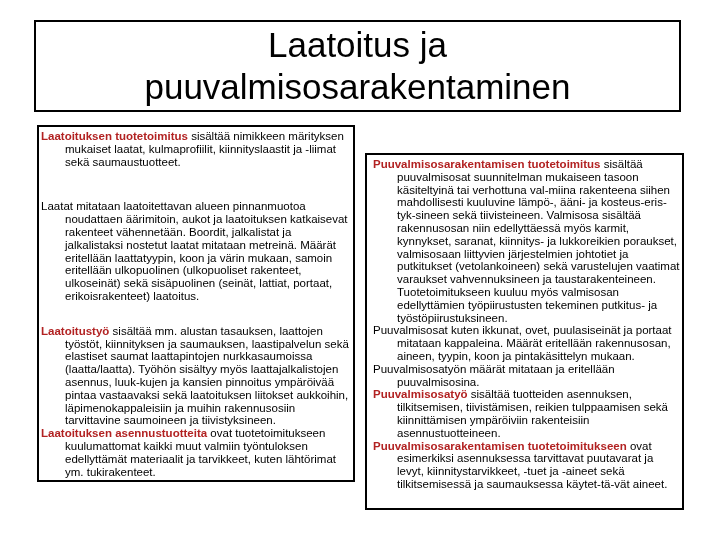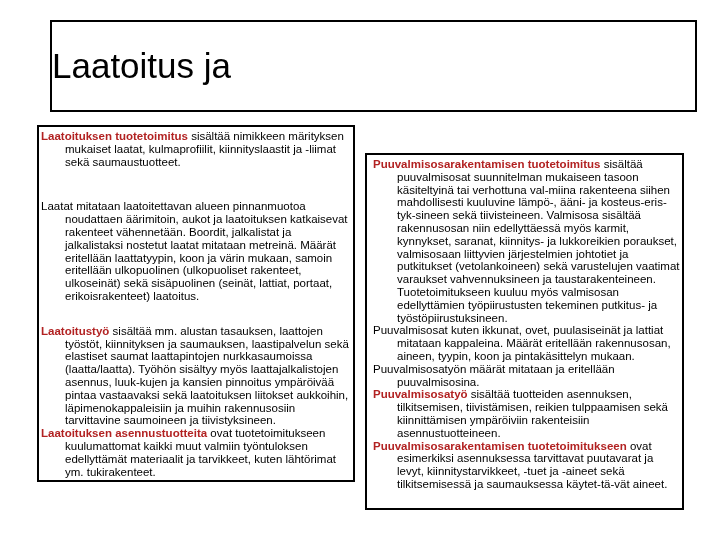--- a/index.html
+++ b/index.html
@@ -11,28 +11,29 @@
     position: relative;
     width: 720px;
     height: 540px;
     background: #ffffff;
     font-family: "Liberation Sans", "DejaVu Sans", sans-serif;
     color: #000000;
     overflow: hidden;
   }
   .title-box {
     position: absolute;
-    left: 50px;
+    left: 34px;
     top: 20px;
     width: 647px;
     height: 92px;
     box-sizing: border-box;
     border: 2px solid #000000;
     display: flex;
-    justify-content: space-between;
+    flex-direction: column;
+    justify-content: center;
     align-items: center;
   }
   .title-line {
     font-size: 35px;
     line-height: 42px;
     color: #000000;
     white-space: nowrap;
   }
   .col-box {
     position: absolute;
@@ -69,30 +70,31 @@
   .mt2 { margin-top: 22px; }
   .mt3 { margin-top: 0; }
 </style>
 </head>
 <body>
 
 <div class="slide">
 
   <div class="title-box">
     <div class="title-line">Laatoitus ja</div>
+    <div class="title-line">puuvalmisosarakentaminen</div>
   </div>
 
   <div class="col-box col-left">
     <p class="para"><span class="lead">Laatoituksen tuotetoimitus</span><span> sisältää nimikkeen märityksen mukaiset laatat, kulmaprofiilit, kiinnityslaastit ja -liimat sekä saumaustuotteet.</span></p>
     <p class="para mt1"><span class="lead"></span><span>Laatat mitataan laatoitettavan alueen pinnanmuotoa noudattaen äärimitoin, aukot ja laatoituksen katkaisevat rakenteet vähennetään. Boordit, jalkalistat ja jalkalistaksi nostetut laatat mitataan metreinä. Määrät eritellään laattatyypin, koon ja värin mukaan, samoin eritellään ulkopuolinen (ulkopuoliset rakenteet, ulkoseinät) sekä sisäpuolinen (seinät, lattiat, portaat, erikoisrakenteet) laatoitus.</span></p>
     <p class="para mt2"><span class="lead">Laatoitustyö</span><span> sisältää mm. alustan tasauksen, laattojen työstöt, kiinnityksen ja saumauksen, laastipalvelun sekä elastiset saumat laattapintojen nurkkasaumoissa (laatta/laatta). Työhön sisältyy myös laattajalkalistojen asennus, luuk-kujen ja kansien pinnoitus ympäröivää pintaa vastaavaksi sekä laatoituksen liitokset aukkoihin, läpimenokappaleisiin ja muihin rakennusosiin tarvittavine saumoineen ja tiivistyksineen.</span></p>
     <p class="para mt3"><span class="lead">Laatoituksen asennustuotteita</span><span> ovat tuotetoimitukseen kuulumattomat kaikki muut valmiin työntuloksen edellyttämät materiaalit ja tarvikkeet, kuten lähtörimat ym. tukirakenteet.</span></p>
   </div>
 
   <div class="col-box col-right">
     <p class="para"><span class="lead">Puuvalmisosarakentamisen tuotetoimitus</span><span> sisältää puuvalmisosat suunnitelman mukaiseen tasoon käsiteltyinä tai verhottuna val-miina rakenteena siihen mahdollisesti kuuluvine lämpö-, ääni- ja kosteus-eris-tyk-sineen sekä tiivisteineen. Valmisosa sisältää rakennusosan niin edellyttäessä myös karmit, kynnykset, saranat, kiinnitys- ja lukkoreikien poraukset, valmisosaan liittyvien järjestelmien johtotiet ja putkitukset (vetolankoineen) sekä varustelujen vaatimat varaukset vahvennuksineen ja taustarakenteineen. Tuotetoimitukseen kuuluu myös valmisosan edellyttämien työpiirustusten tekeminen putkitus- ja työstöpiirustuksineen.</span></p>
-    <p class="para"><span class="lead"></span><span>Puuvalmisosat kuten ikkunat, ovet, puulasiseinät ja lattiat mitataan kappaleina. Määrät eritellään rakennusosan, aineen, tyypin, koon ja pintakäsittelyn mukaan.</span></p>
+    <p class="para"><span class="lead"></span><span>Puuvalmisosat kuten ikkunat, ovet, puulasiseinät ja portaat mitataan kappaleina. Määrät eritellään rakennusosan, aineen, tyypin, koon ja pintakäsittelyn mukaan.</span></p>
     <p class="para"><span class="lead"></span><span>Puuvalmisosatyön määrät mitataan ja eritellään puuvalmisosina.</span></p>
     <p class="para"><span class="lead">Puuvalmisosatyö</span><span> sisältää tuotteiden asennuksen, tilkitsemisen, tiivistämisen, reikien tulppaamisen sekä kiinnittämisen ympäröiviin rakenteisiin asennustuotteineen.</span></p>
     <p class="para"><span class="lead">Puuvalmisosarakentamisen tuotetoimitukseen</span><span> ovat esimerkiksi asennuksessa tarvittavat puutavarat ja levyt, kiinnitystarvikkeet, -tuet ja -aineet sekä tilkitsemisessä ja saumauksessa käytet-tä-vät aineet.</span></p>
   </div>
 
 </div>
 
 </body></html>

